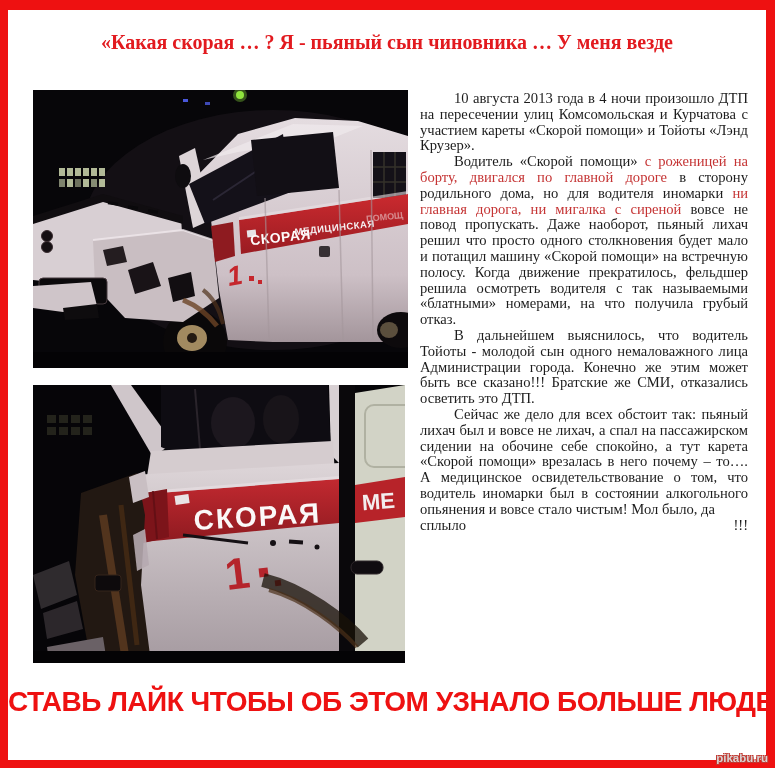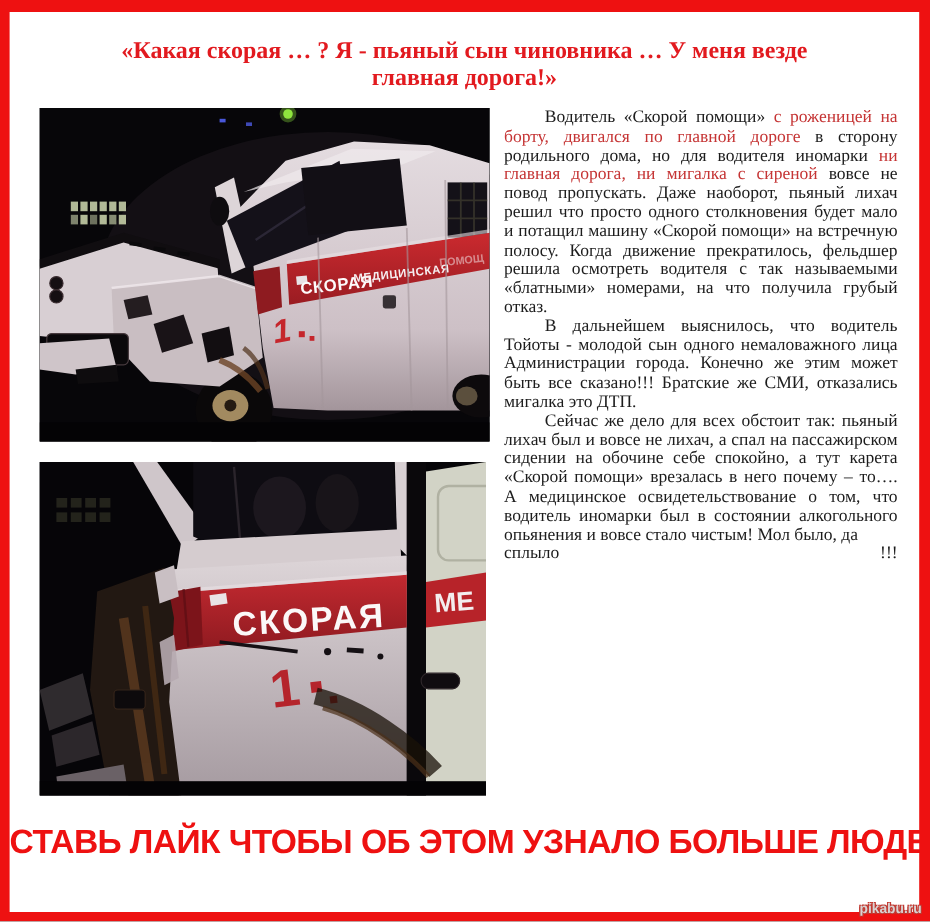--- a/index.html
+++ b/index.html
@@ -30,21 +30,20 @@
   .svg-label{font-family:"Liberation Sans",sans-serif;font-weight:bold;}
 </style>
 </head>
 <body>
 
 <div class="page">
   <div class="border-frame"></div>
 
   <h1 class="title">
       <span class="title-line">«Какая скорая … ? Я - пьяный сын чиновника … У меня везде</span>
-      <span class="title-line">главная дорога!»</span>
     </h1>
 
   <figure class="photo photo-1">
     <svg viewBox="0 0 375 278" preserveAspectRatio="none">
       <defs>
         <linearGradient id="vanG1" x1="0" y1="0" x2="0" y2="1">
           <stop offset="0" stop-color="#e4dce0"></stop>
             <stop offset="0.7" stop-color="#cdc0c6"></stop>
             <stop offset="1" stop-color="#a3959b"></stop>
         </linearGradient>
@@ -217,22 +216,23 @@
         <polygon points="96,92 112,86 116,112 100,118" fill="#c9bfc3"></polygon>
         <polygon points="100,150 112,144 116,180 104,186" fill="#b6aab0" opacity="0.9"></polygon>
         <rect x="62" y="190" width="26" height="16" rx="3" fill="#0d0a0c" stroke="#35241a"></rect>
       </g>
       <polygon fill="#6a6166" points="14,262 70,252 74,278 16,278"></polygon>
       <rect x="0" y="266" width="372" height="12" fill="#040305"></rect>
     </svg>
   </figure>
 
   <div class="article">
+    <p>10 августа 2013 года в 4 ночи произошло ДТП на пересечении улиц Комсомольская и Курчатова с участием кареты «Скорой помощи» и Тойоты «Лэнд Крузер».</p>
     <p><span>Водитель «Скорой помощи» </span><span class="red">с роженицей на борту, двигался по главной дороге</span><span> в сторону родильного дома, но для водителя иномарки </span><span class="red">ни главная дорога, ни мигалка с сиреной</span><span> вовсе не повод пропускать. Даже наоборот, пьяный лихач решил что просто одного столкновения будет мало и потащил машину «Скорой помощи» на встречную полосу. Когда движение прекратилось, фельдшер решила осмотреть водителя с так называемыми «блатными» номерами, на что получила грубый отказ.</span></p>
-    <p>В дальнейшем выяснилось, что водитель Тойоты - молодой сын одного немаловажного лица Администрации города. Конечно же этим может быть все сказано!!! Братские же СМИ, отказались мигалка это ДТП.</p>
+    <p>В дальнейшем выяснилось, что водитель Тойоты - молодой сын одного немаловажного лица Администрации города. Конечно же этим может быть все сказано!!! Братские же СМИ, отказались осветить это ДТП.</p>
     <p>Сейчас же дело для всех обстоит так: пьяный лихач был и вовсе не лихач, а спал на пассажирском сидении на обочине себе спокойно, а тут карета «Скорой помощи» врезалась в него почему – то…. А медицинское освидетельствование о том, что водитель иномарки был в состоянии алкогольного опьянения и вовсе стало чистым! Мол было, да</p>
     <div class="spread-line">
       <span>сплыло</span>
       <span>!!!</span>
     </div>
   </div>
 
   <div class="banner">СТАВЬ ЛАЙК ЧТОБЫ ОБ ЭТОМ УЗНАЛО БОЛЬШЕ ЛЮДЕЙ!</div>
   <div class="watermark">pikabu.ru</div>
 </div>

